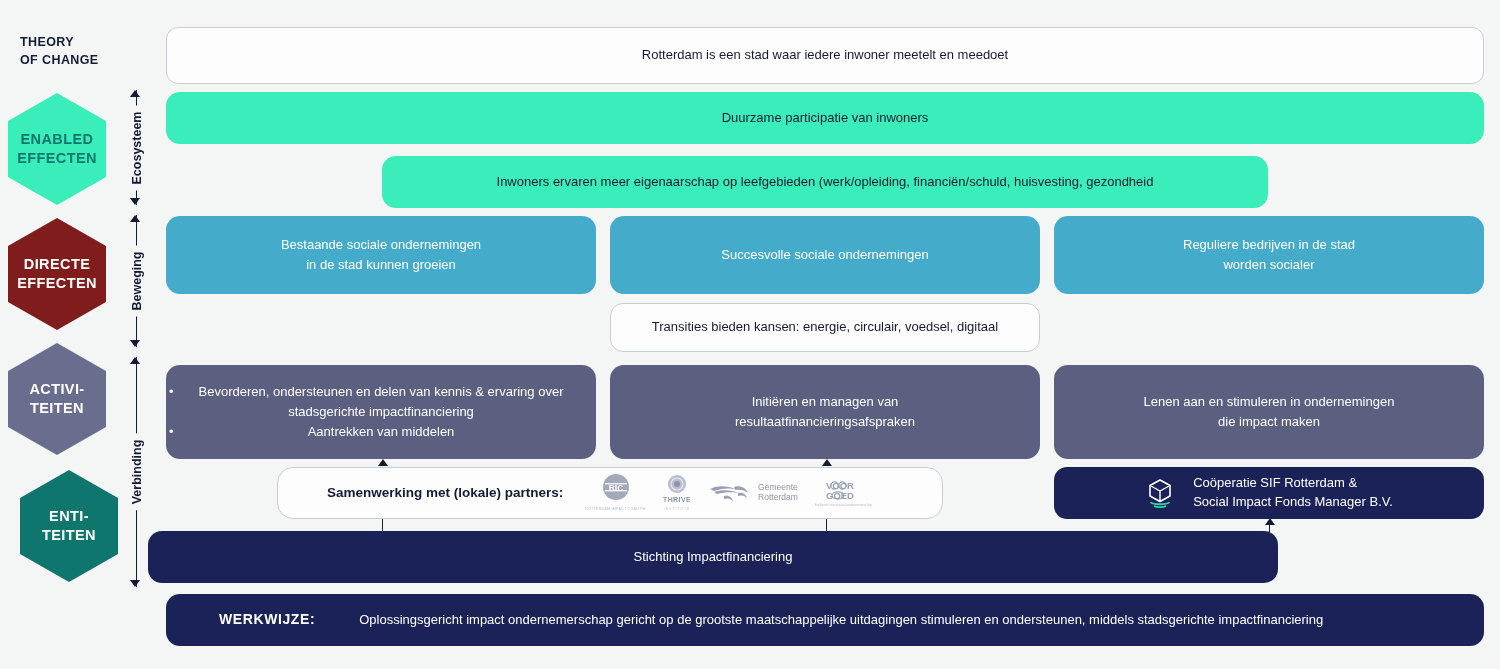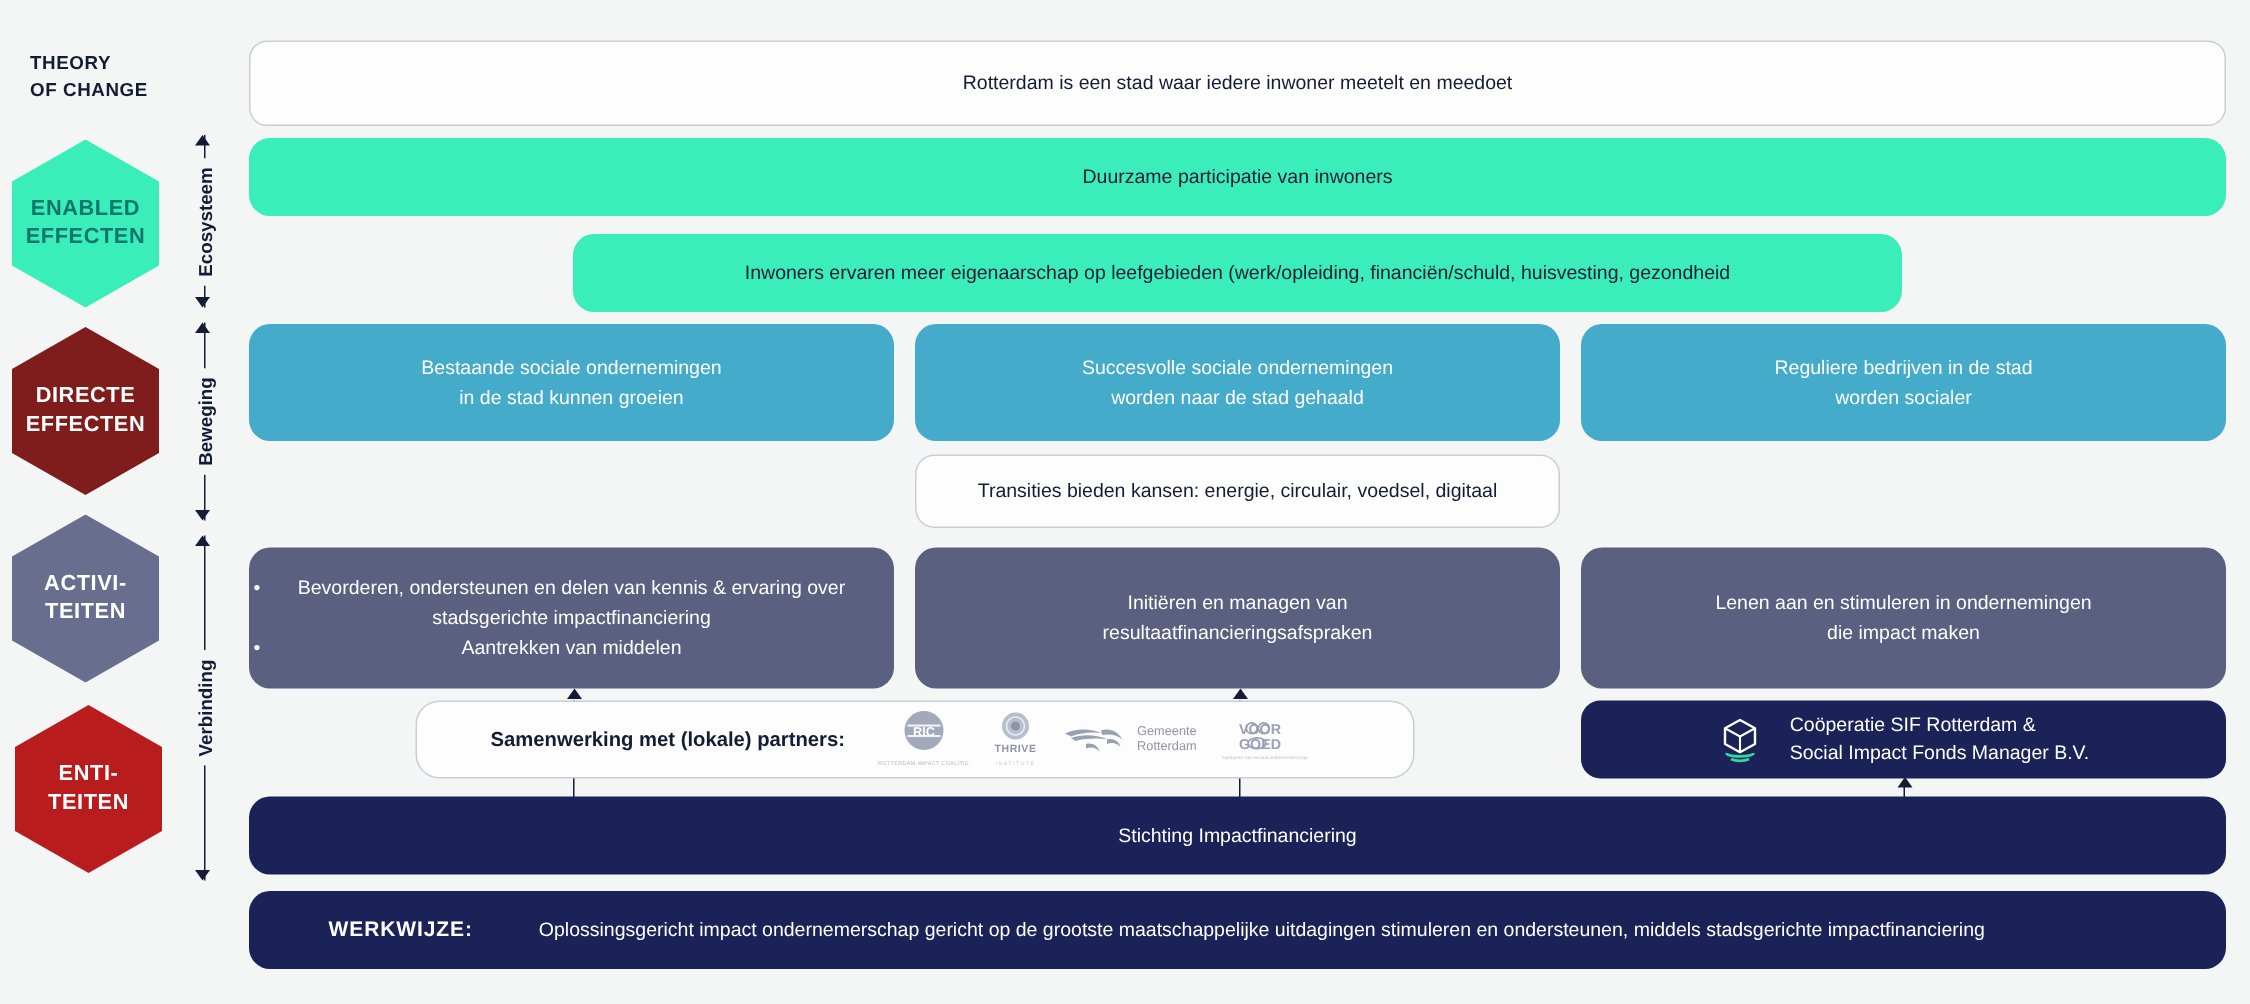--- a/index.html
+++ b/index.html
@@ -24,21 +24,21 @@
     display: flex; align-items: center; justify-content: center;
     text-align: center;
     color: #ffffff;
     font-size: 14.5px; font-weight: bold; letter-spacing: .4px;
     line-height: 1.3;
     clip-path: polygon(50% 0%, 100% 25%, 100% 75%, 50% 100%, 0% 75%, 0% 25%);
   }
   .hex.enabled  { left: 8px;  top: 93px;  background: #3aeeba; color: #0f766e; }
   .hex.directe  { left: 8px;  top: 218px; background: #7f1d1d; }
   .hex.activi   { left: 8px;  top: 343px; background: #6a6e8e; }
-  .hex.entit    { left: 10px;  top: 470px; background: #b91c1c; }
+  .hex.entit    { left: 20px;  top: 470px; background: #0f766e; }
 
   
   .vaxis { position: absolute; left: 126px; width: 22px; }
   .vaxis .line {
     position: absolute; left: 10px; top: 0; bottom: 0;
     width: 1.4px; background: #141b34;
   }
   .vaxis .ar {
     position: absolute; left: 4px; width: 0; height: 0;
     border-left: 5px solid transparent; border-right: 5px solid transparent;
@@ -83,21 +83,21 @@
   #b-regulier   { left: 1054px;top: 216px; width: 430px; height: 78px; }
   #b-transities { left: 610px; top: 303px; width: 430px; height: 49px; border-radius: 13px; }
 
   #b-act1 { left: 166px; top: 365px; width: 430px; height: 94px; }
   #b-act2 { left: 610px; top: 365px; width: 430px; height: 94px; }
   #b-act3 { left: 1054px;top: 365px; width: 430px; height: 94px; }
 
   #b-partners { left: 277px; top: 467px; width: 666px; height: 52px; border-radius: 16px;
                 justify-content: flex-start; padding-left: 49px; }
   #b-sif      { left: 1054px;top: 467px; width: 430px; height: 52px; border-radius: 13px; }
-  #b-stichting{ left: 166px; top: 531px; width: 1318px; height: 52px; }
+  #b-stichting{ left: 148px; top: 531px; width: 1130px; height: 52px; }
   #b-werkwijze{ left: 166px; top: 594px; width: 1318px; height: 52px;
                 justify-content: flex-start; padding-left: 53px; }
 
   .box ul { list-style: none; }
   .box li { position: relative; }
   .bullet::before {
     content: "\2022"; position: absolute; left: -11px; top: 0;
   }
 
   
@@ -197,21 +197,20 @@
 
   <div class="box blue" id="b-bestaande">
     <div>
       <div>Bestaande sociale ondernemingen</div>
       <div>in de stad kunnen groeien</div>
     </div>
   </div>
   <div class="box blue" id="b-succesvol">
     <div>
       <div>Succesvolle sociale ondernemingen</div>
-      <div>worden naar de stad gehaald</div>
     </div>
   </div>
   <div class="box blue" id="b-regulier">
     <div>
       <div>Reguliere bedrijven in de stad</div>
       <div>worden socialer</div>
     </div>
   </div>
 
   <div class="box white" id="b-transities">

